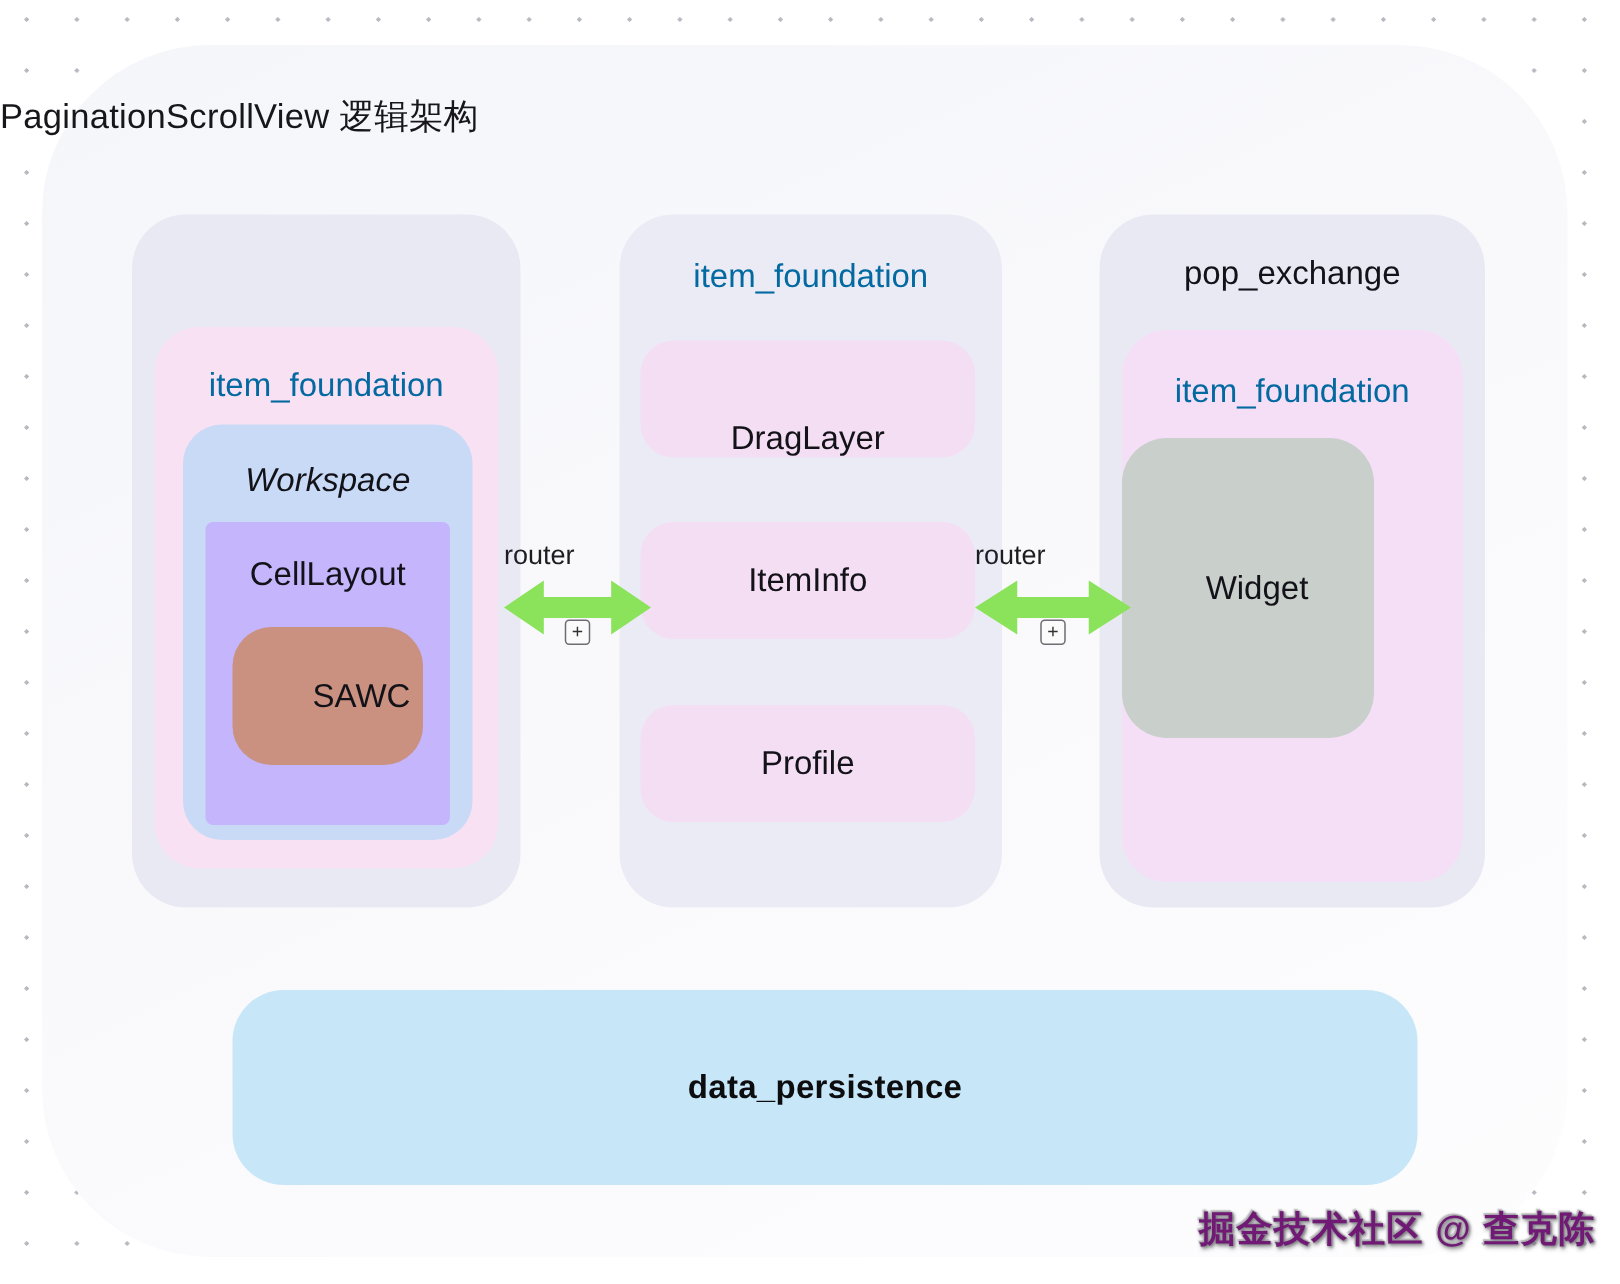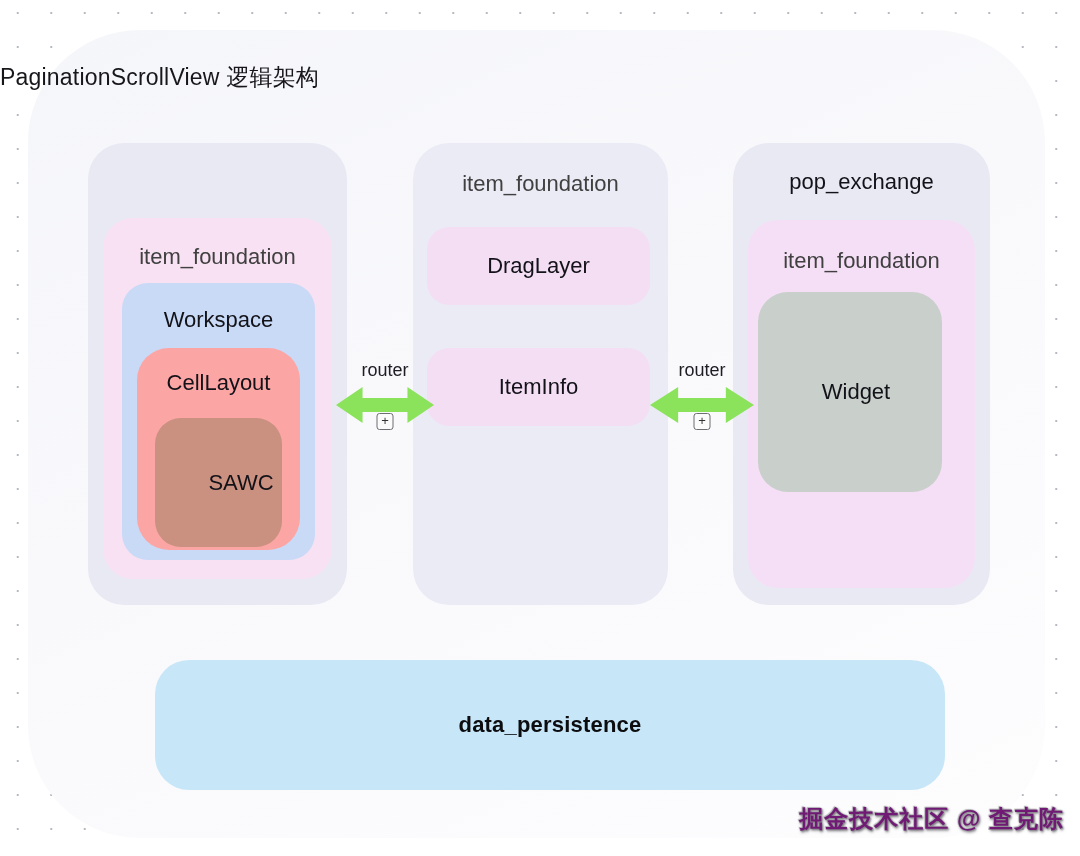--- a/index.html
+++ b/index.html
@@ -15,38 +15,38 @@
     position:absolute;left:28px;top:30px;width:1017px;height:808px;
     border-radius:112px;
     background:linear-gradient(155deg,#f5f6fa 0%,#f9f9fc 45%,#fdfdfe 100%);
   }
   .page-title{
     position:absolute;left:0;top:62px;width:100%;
     font-size:23px;font-weight:500;color:#17171b;letter-spacing:.2px;
   }
   .abs{position:absolute;box-sizing:border-box;}
   .box-label{width:100%;text-align:center;font-size:22px;color:#121218;}
-  .red{color:#404040;}
+  .red{color:#0369a1;}
   .col{border-radius:36px;}
   .lav{background:#e9e9f4;}
   .pinkL{background:#f8e1f3;border-radius:30px;}
   .pinkM{background:#f4def4;border-radius:22px;}
   .pinkR{background:#f5dff6;border-radius:30px;}
   .blue{background:#c8daf6;border-radius:26px;}
-  .purple{background:#fca5a5;border-radius:32px;}
+  .purple{background:#c4b5fd;border-radius:5px;}
   .salmon{background:#ca9080;border-radius:26px;}
   .gray{background:#c9cfca;border-radius:30px;}
   .persist{
     background:#c7e7f9;border-radius:34px;
     display:flex;align-items:center;justify-content:center;
   }
   .persist span{font-size:22px;font-weight:700;color:#0d0d10;letter-spacing:.2px;}
   .center-both{display:flex;align-items:center;justify-content:center;}
   .connector{position:absolute;}
-  .router-label{position:absolute;top:0;width:100%;text-align:center;font-size:18px;color:#1d1d22;}
+  .router-label{position:absolute;top:0;width:100%;font-size:18px;color:#1d1d22;}
   .arrow-svg{position:absolute;top:25px;left:0;}
   .plus-icon{
     position:absolute;left:50%;transform:translateX(-50%);top:53px;
     width:15px;height:15px;border:1.5px solid #6d6d72;border-radius:3px;
     background:#fbfbfc;color:#333;font-size:13px;line-height:13px;
     text-align:center;font-weight:500;z-index:5;
   }
   .watermark{
     position:absolute;top:803px;right:16px;
     font-size:24px;font-weight:600;color:#701a75;letter-spacing:1px;
@@ -57,46 +57,49 @@
 <body>
 
 <div class="card"></div>
 
 <div class="page-title">PaginationScrollView 逻辑架构</div>
 
 <div class="abs col lav" style="left:88px;top:143px;width:259px;height:462px;">
   <div class="abs pinkL" style="left:15px;top:75px;width:229px;height:361px;">
     <div class="box-label red" style="position:absolute;top:26px;">item_foundation</div>
     <div class="abs blue" style="left:19px;top:65px;width:193px;height:277px;">
-      <div class="box-label" style="position:absolute;top:24px;">Workspace</div>
+      <div class="box-label" style="position:absolute;top:24px;font-style:italic;">Workspace</div>
       <div class="abs purple" style="left:15px;top:65px;width:163px;height:202px;">
         <div class="box-label" style="position:absolute;top:22px;">CellLayout</div>
-        <div class="abs salmon center-both" style="left:18px;top:70px;width:127px;height:129px;padding-left:45px;">
+        <div class="abs salmon center-both" style="left:18px;top:70px;width:127px;height:92px;padding-left:45px;">
           <div class="box-label">SAWC</div>
         </div>
       </div>
     </div>
   </div>
 </div>
 
 <div class="abs col lav" style="left:413px;top:143px;width:255px;height:462px;background:#ebebf6;">
   <div class="box-label red" style="position:absolute;top:28px;">item_foundation</div>
-  <div class="abs pinkM center-both" style="left:14px;top:84px;width:223px;height:78px;">
+  <div class="abs pinkM center-both" style="left:14px;top:84px;width:223px;height:78px;align-items:flex-end;">
     <div class="box-label">DragLayer</div>
   </div>
   <div class="abs pinkM center-both" style="left:14px;top:205px;width:223px;height:78px;">
     <div class="box-label">ItemInfo</div>
+  </div>
+  <div class="abs pinkM center-both" style="left:14px;top:327px;width:223px;height:78px;">
+    <div class="box-label">Profile</div>
   </div>
 </div>
 
 <div class="abs col lav" style="left:733px;top:143px;width:257px;height:462px;text-decoration:underline;">
   <div class="box-label" style="position:absolute;top:26px;">pop_exchange</div>
   <div class="abs pinkR" style="left:15px;top:77px;width:227px;height:368px;">
     <div class="box-label red" style="position:absolute;top:28px;">item_foundation</div>
-    <div class="abs gray center-both" style="left:10px;top:72px;width:184px;height:200px;padding-left:12px;">
+    <div class="abs gray center-both" style="left:0;top:72px;width:168px;height:200px;padding-left:12px;">
       <div class="box-label">Widget</div>
     </div>
   </div>
 </div>
 
 <div class="connector" style="left:336px;top:360px;width:98px;height:72px;">
   <div class="router-label">router</div>
   <svg class="arrow-svg" width="98" height="40" viewBox="0 0 96 40" preserveAspectRatio="none">
     <polygon points="0,20 26,2 26,13 70,13 70,2 96,20 70,38 70,27 26,27 26,38" fill="#8be25b"></polygon>
   </svg>

